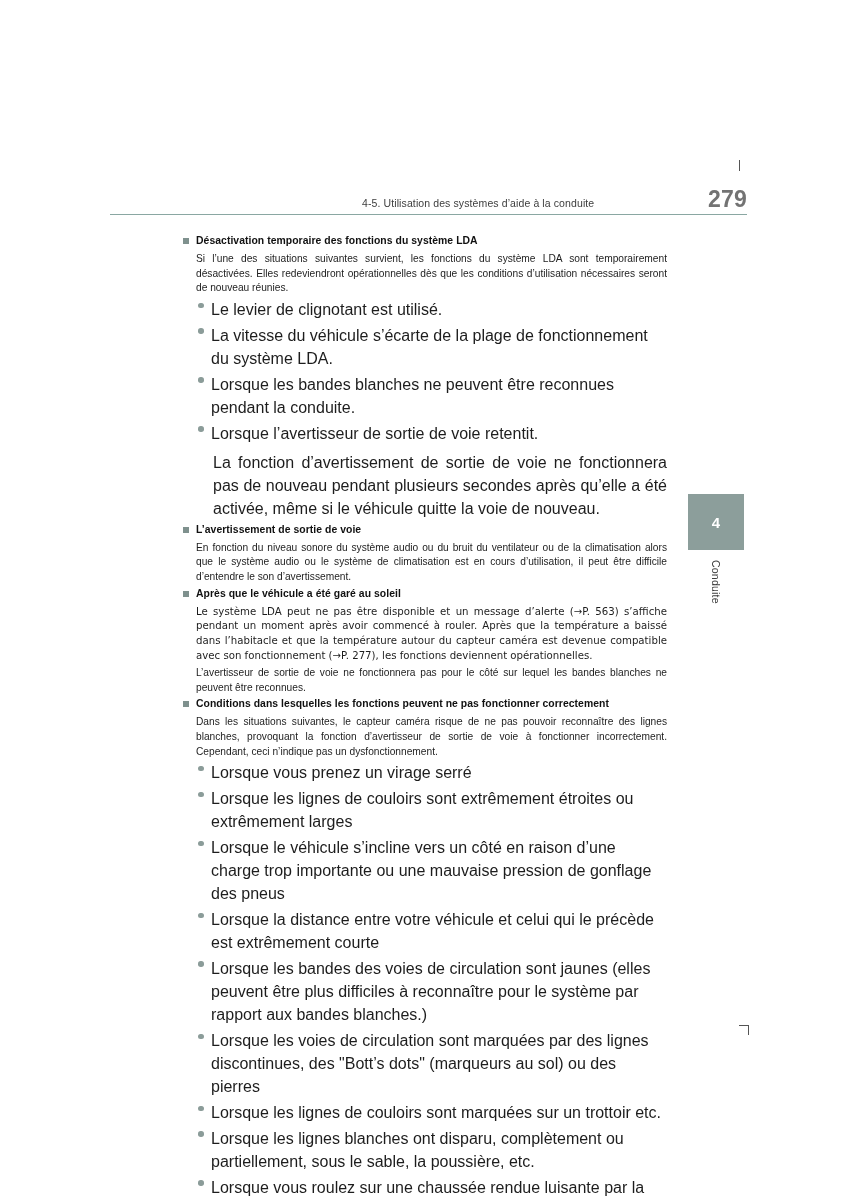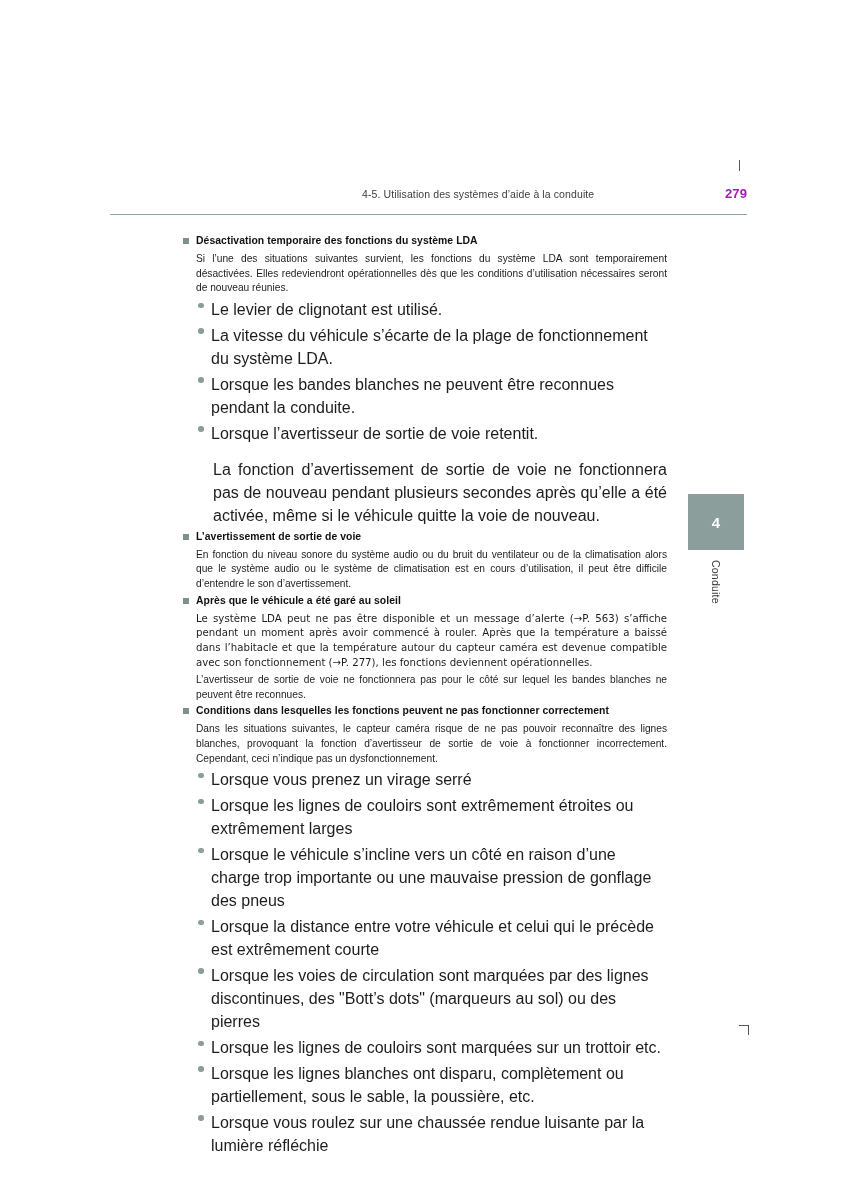--- a/index.html
+++ b/index.html
@@ -33,23 +33,23 @@
     align-items: baseline;
     justify-content: space-between;
   }
   .header-title {
     font-size: 10.5px;
     color: #3d3d3d;
     letter-spacing: 0.01em;
     padding-left: 252px;
   }
   .header-pagenum {
-    font-size: 13px;
+    font-size: 23px;
     font-weight: bold;
-    color: #a21caf;
+    color: #737373;
     letter-spacing: 0.01em;
     text-align: right;
   }
   .header-rule {
     position: absolute;
     left: 110px;
     top: 214px;
     width: 637px;
     height: 1px;
     background: #8aa7a2;
@@ -159,21 +159,21 @@
     left: 2px;
     top: 4.5px;
     width: 5.5px;
     height: 5.5px;
     border-radius: 50%;
     background: #8b9c99;
   }
   ul.dots > li .sub {
     display: block;
     padding-left: 2px;
-    margin-top: 13px;
+    margin-top: 6px;
     text-align: justify;
   }
 
   .justify { text-align: justify; }
 
   .arrow { font-family: "DejaVu Sans", sans-serif; }
 </style>
 </head>
 <body>
 
@@ -248,20 +248,21 @@
       <div class="head">
         <span class="sq"></span>
         <span>Conditions dans lesquelles les fonctions peuvent ne pas fonctionner correctement</span>
       </div>
       <p class="para">Dans les situations suivantes, le capteur caméra risque de ne pas pouvoir reconnaître des lignes blanches, provoquant la fonction d’avertisseur de sortie de voie à fonctionner incorrectement. Cependant, ceci n’indique pas un dysfonctionnement.</p>
       <ul class="dots">
         <li><span class="dot"></span><span>Lorsque vous prenez un virage serré</span></li>
         <li><span class="dot"></span><span>Lorsque les lignes de couloirs sont extrêmement étroites ou extrêmement larges</span></li>
         <li><span class="dot"></span><span class="justify">Lorsque le véhicule s’incline vers un côté en raison d’une charge trop importante ou une mauvaise pression de gonflage des pneus</span></li>
         <li><span class="dot"></span><span>Lorsque la distance entre votre véhicule et celui qui le précède est extrêmement courte</span></li>
+        <li><span class="dot"></span><span class="justify">Lorsque les bandes des voies de circulation sont jaunes (elles peuvent être plus difficiles à reconnaître pour le système par rapport aux bandes blanches.)</span></li>
         <li><span class="dot"></span><span class="justify">Lorsque les voies de circulation sont marquées par des lignes discontinues, des "Bott’s dots" (marqueurs au sol) ou des pierres</span></li>
         <li><span class="dot"></span><span>Lorsque les lignes de couloirs sont marquées sur un trottoir etc.</span></li>
         <li><span class="dot"></span><span class="justify">Lorsque les lignes blanches ont disparu, complètement ou partiellement, sous le sable, la poussière, etc.</span></li>
         <li><span class="dot"></span><span>Lorsque vous roulez sur une chaussée rendue luisante par la lumière réfléchie</span></li>
       </ul>
     </div>
 
   </div>
 </div>
 

